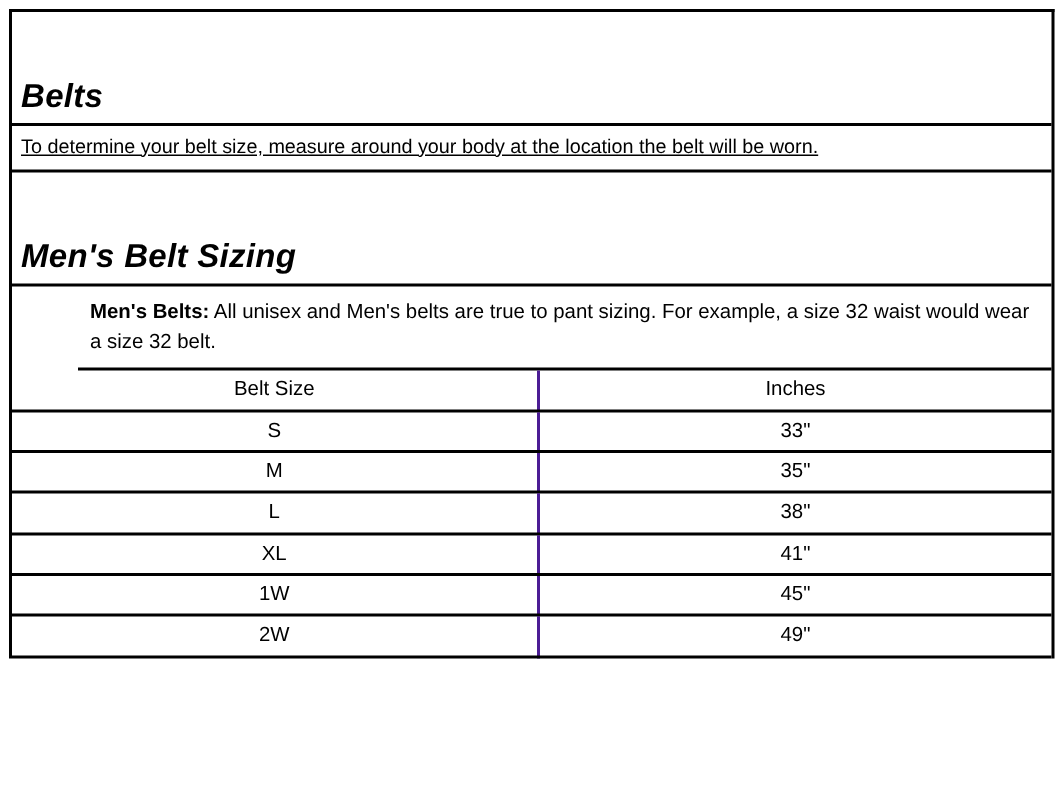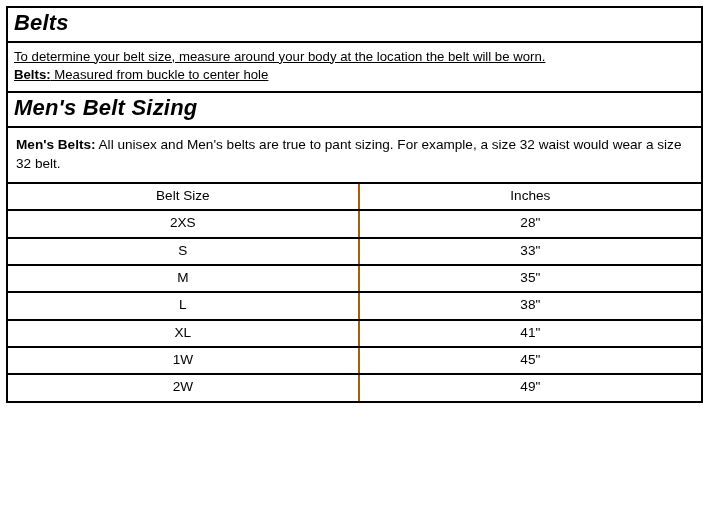--- a/index.html
+++ b/index.html
@@ -29,52 +29,54 @@
     box-sizing: border-box;
   }
   .section-title {
     font-size: 22px;
     font-weight: bold;
     font-style: italic;
     padding: 3px 6px 5px 6px;
     border-bottom: 2px solid #000000;
     line-height: 1.12;
     letter-spacing: 0.2px;
+    margin-top: 41px;
   }
   .intro-block {
     padding: 5px 6px 6px 6px;
     border-bottom: 2px solid #000000;
     font-size: 13.2px;
     line-height: 1.42;
   }
   .intro-block p {
     margin: 0;
     text-decoration: underline;
   }
   .mens-block {
     padding: 7px 8px 8px 8px;
     border-bottom: 2px solid #000000;
     font-size: 13.6px;
     line-height: 1.45;
+    margin-left: 44px;
   }
   .mens-block p {
     margin: 0;
   }
   b {
     font-weight: bold;
   }
   table.size-table {
     width: 100%;
     border-collapse: collapse;
     table-layout: fixed;
   }
   table.size-table th,
   table.size-table td {
     border-bottom: 2px solid #000000;
-    border-right: 2px solid #a16207;
+    border-right: 2px solid #4c1d95;
     text-align: center;
     font-size: 13.6px;
     font-weight: normal;
     padding: 4px 2px 5px 2px;
     line-height: 1.2;
   }
   table.size-table th:last-child,
   table.size-table td:last-child {
     border-right: none;
   }
@@ -84,21 +86,20 @@
 </head>
 <body>
 
 <div class="page">
   <div class="sheet">
 
     <div class="section-title">Belts</div>
 
     <div class="intro-block">
       <p>To determine your belt size, measure around your body at the location the belt will be worn.</p>
-      <p><b>Belts:</b><span> Measured from buckle to center hole</span></p>
     </div>
 
     <div class="section-title">Men's Belt Sizing</div>
 
     <div class="mens-block">
       <p><b>Men's Belts:</b><span> All unisex and Men's belts are true to pant sizing. For example, a size 32 waist would wear a size 32 belt.</span></p>
     </div>
 
 
     <table class="size-table">
@@ -106,24 +107,20 @@
           <col class="c1">
           <col class="c2">
         </colgroup>
       <thead>
         <tr>
           <th>Belt Size</th>
           <th>Inches</th>
         </tr>
       </thead>
       <tbody>
-        <tr>
-          <td>2XS</td>
-          <td>28"</td>
-        </tr>
         <tr>
           <td>S</td>
           <td>33"</td>
         </tr>
         <tr>
           <td>M</td>
           <td>35"</td>
         </tr>
         <tr>
           <td>L</td>

